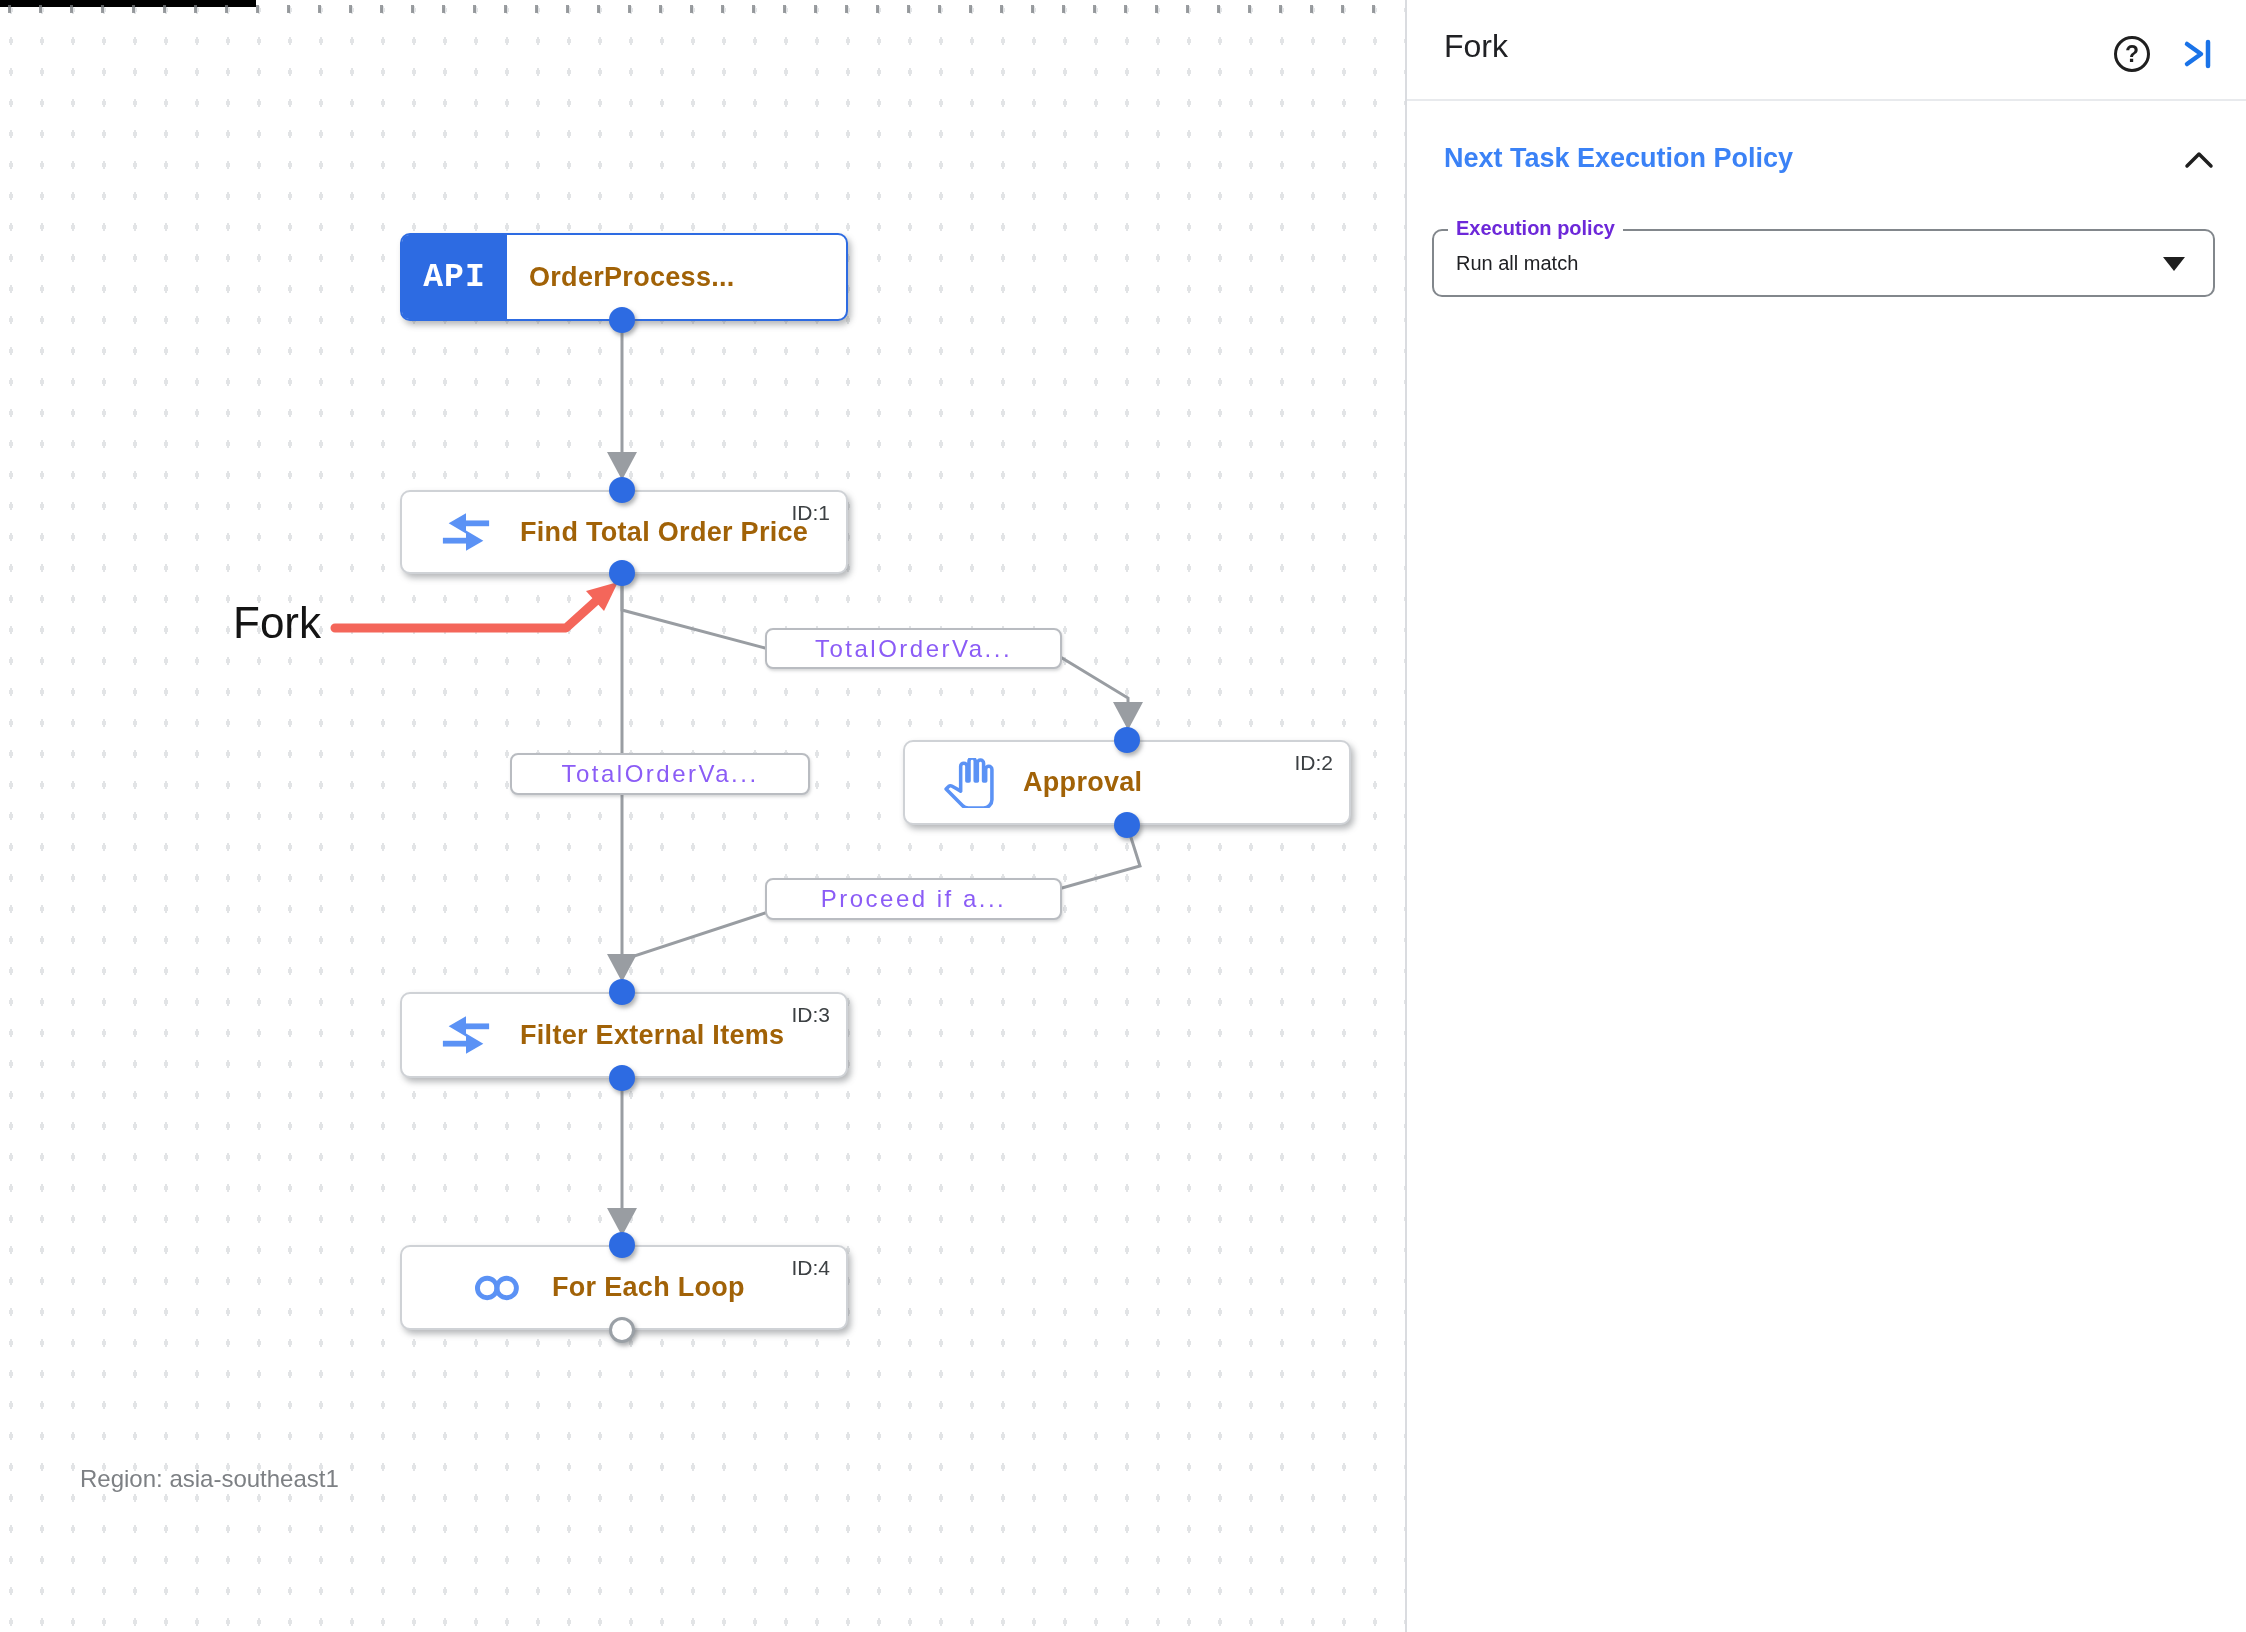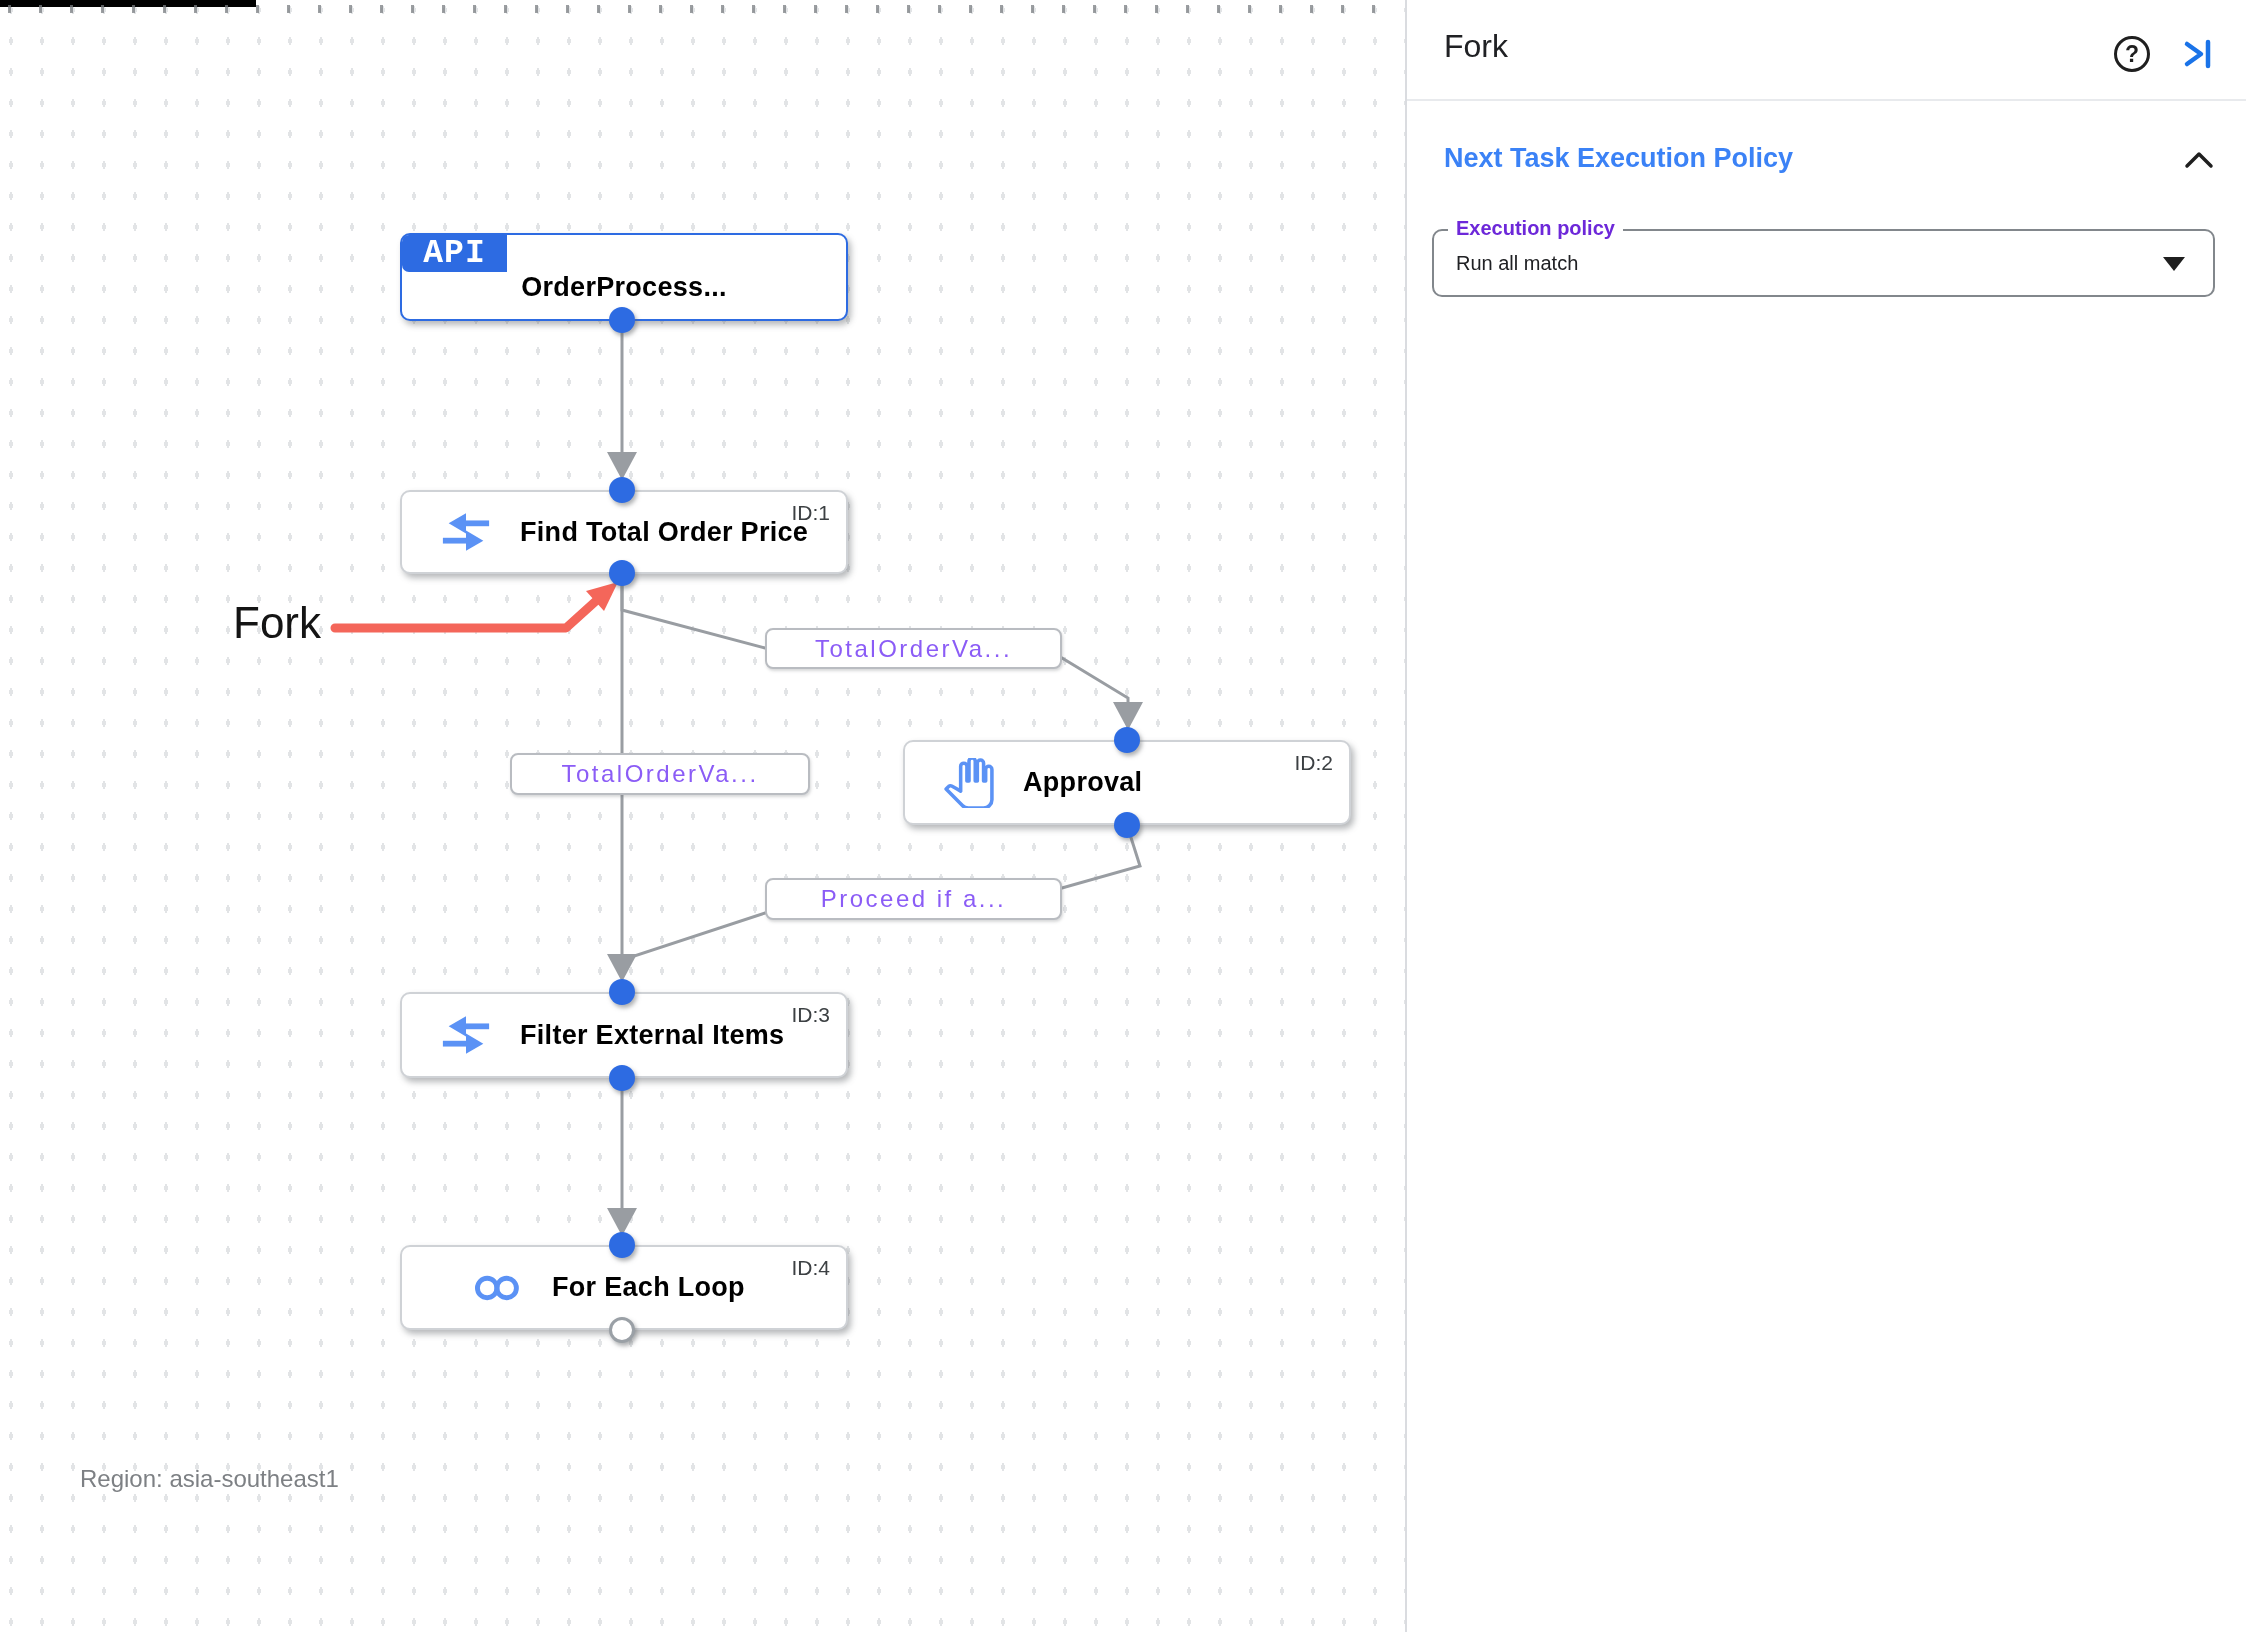--- a/index.html
+++ b/index.html
@@ -20,24 +20,24 @@
     background-image: repeating-linear-gradient(90deg, #7a7e82 0 3px, transparent 3px 31px);
     opacity:.75;
   }
   svg.edges { position:absolute; left:0; top:0; pointer-events:none; }
 
   .node {
     position:absolute; background:#fff; border:2px solid #cfd2d6; border-radius:10px;
     display:flex; align-items:center;
     box-shadow: 3px 4px 6px rgba(95,99,104,.45);
   }
-  .node.trigger { border-color:#2d6be2;flex-direction:column; }
+  .node.trigger { border-color:#2d6be2; }
   .node-icon { width:52px; height:52px; margin-left:38px; margin-right:28px; flex:0 0 auto;
     display:flex; align-items:center; justify-content:center; }
-  .node-title { font-size:27px; font-weight:bold; color:#000000; letter-spacing:.3px; white-space:nowrap; }
+  .node-title { font-size:27px; font-weight:bold; color:#a16207; letter-spacing:.3px; white-space:nowrap; }
   .node-id { position:absolute; top:9px; right:16px; font-size:21px; color:#3c4043; }
   .api-badge {
     align-self:stretch; width:105px; background:#2d6be2; border-radius:7px 0 0 7px;
     display:flex; align-items:center; justify-content:center; margin-right:22px;
     font-family:"Liberation Mono", monospace; font-weight:bold; font-size:33px; color:#fff; letter-spacing:1px;
   }
 
   .edge-label {
     position:absolute; background:#fff; border:2px solid #b9bcc1; border-radius:8px;
     display:flex; align-items:center; justify-content:center;

